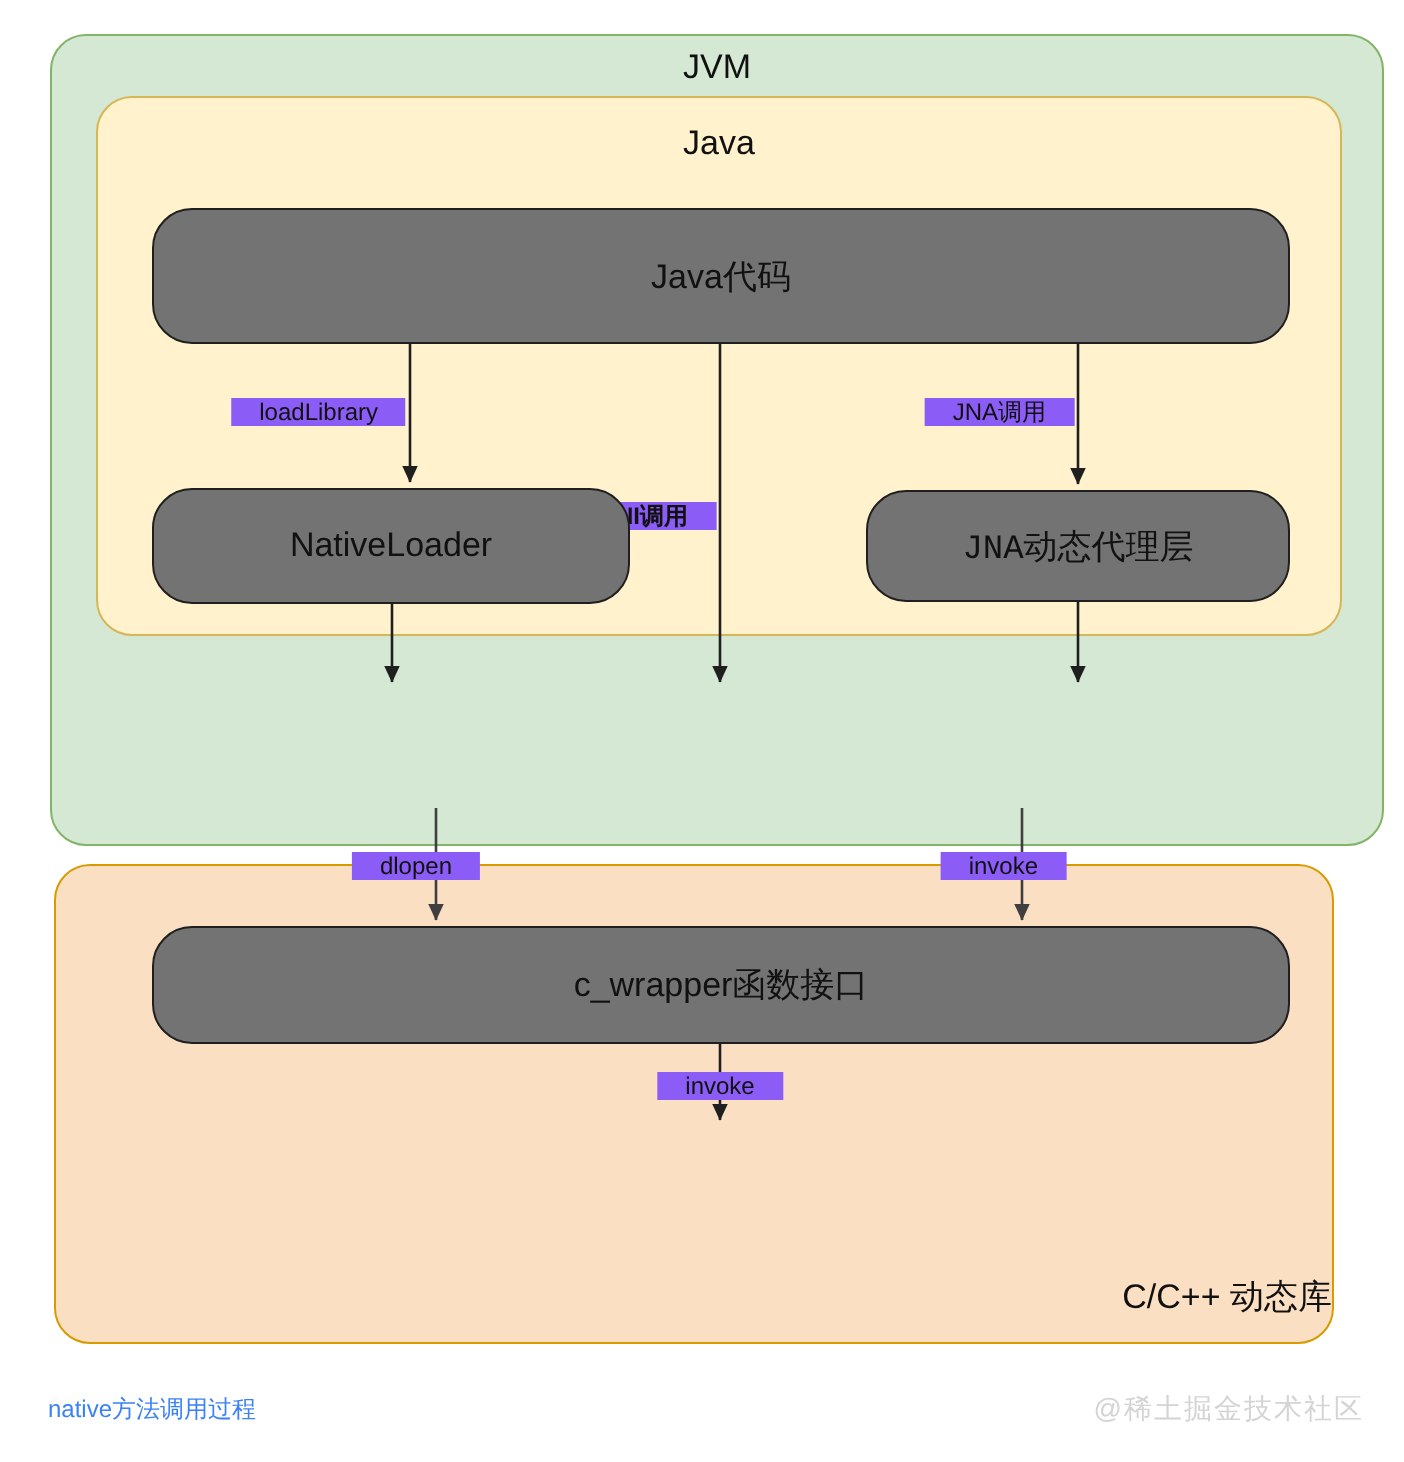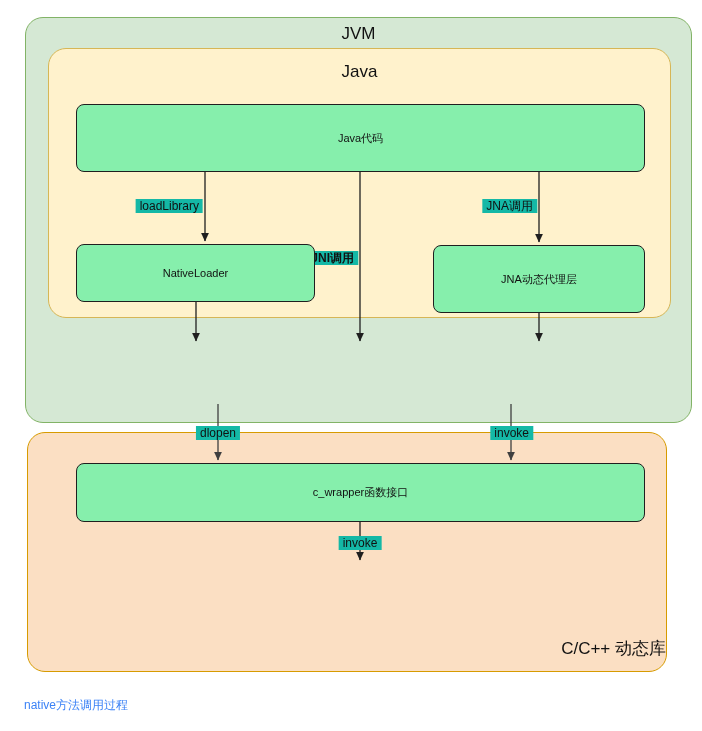--- a/index.html
+++ b/index.html
@@ -55,49 +55,49 @@
     white-space: nowrap;
   }
   .group-jvm  > .group-title { top: 8px; }
   .group-java > .group-title { top: 15px; }
   .group-native > .group-title { bottom: 14px; text-align: right; }
 
   
   .node {
     position: absolute;
     box-sizing: border-box;
-    background: #86efac;
+    background: #737373;
     border: 1.4px solid #1f1f1f;
-    border-radius: 8px;
+    border-radius: 20px;
     display: flex;
     align-items: center;
     justify-content: center;
-    font-size: 11px;
+    font-size: 17px;
     color: #111111;
     white-space: nowrap;
   }
   .node-java-code      { left: 76px;  top: 104px; width: 569px; height: 68px; }
   .node-native-loader  { left: 76px;  top: 244px; width: 239px; height: 58px; }
-  .node-jna-proxy      { left: 433px; top: 245px; width: 212px; height: 68px; }
+  .node-jna-proxy      { left: 433px; top: 245px; width: 212px; height: 56px; font-family: Liberation Mono, monospace; }
   .node-jni-driver     { left: 76px;  top: 344px; width: 569px; height: 60px; }
   .node-c-wrapper      { left: 76px;  top: 463px; width: 569px; height: 59px; }
   .node-so-lib         { left: 76px;  top: 563px; width: 569px; height: 59px; }
 
   
   #edges {
     position: absolute;
     left: 0; top: 0;
     width: 702px; height: 731px;
     pointer-events: none;
   }
   .edge-label {
     position: absolute;
     transform: translate(-100%, -50%);
-    background: #14b8a6;
-    padding: 0 4px;
+    background: #8b5cf6;
+    padding: 0 14px;
     font-size: 12px;
     line-height: 14px;
     color: #111111;
     white-space: nowrap;
   }
   .edge-label.center {
     transform: translate(-50%, -50%);
   }
 
   
@@ -184,14 +184,15 @@
     <span>JNA动态代理层</span>
   </div>
 
 
   <div class="node node-c-wrapper">
     <span>c_wrapper函数接口</span>
   </div>
 
 
   <div class="caption">native方法调用过程</div>
+  <div class="watermark">@稀土掘金技术社区</div>
 
 </div>
 
 </body></html>

